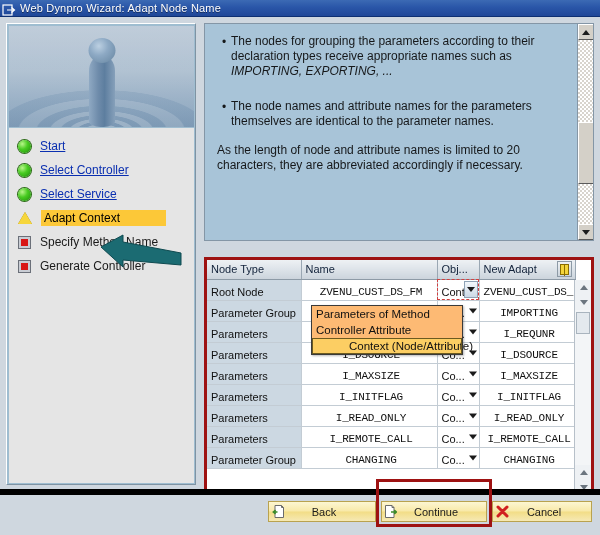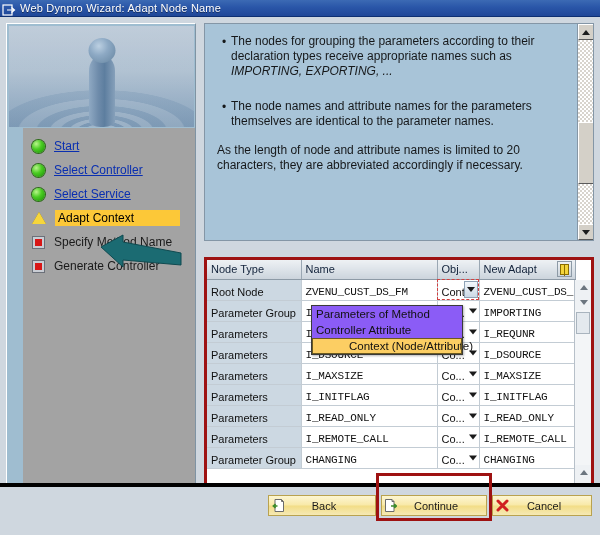--- a/index.html
+++ b/index.html
@@ -75,23 +75,23 @@
   }
   .droplet-head {
     position: absolute; left: 50%; top: 12px;
     transform: translateX(-50%);
     width: 27px; height: 25px;
     border-radius: 50%;
     background: radial-gradient(circle at 38% 32%, #bcd0e2 0%, #8da9c4 40%, #65849f 100%);
   }
 
   .steps {
-    position: absolute; left: 16px; top: 104px;
+    position: absolute; left: 2px; top: 104px;
     width: 185px; height: 355px;
-    background: #a3a3a3;
+    background: #e5e5e5;
     padding-top: 6px;
   }
   .step {
     display: flex; align-items: center;
     height: 24px;
     padding-left: 9px;
   }
   .step-icon {
     width: 13px; height: 13px;
     margin-right: 9px;
@@ -263,20 +263,21 @@
     padding: 4px 0 0 4px;
     white-space: nowrap;
     overflow: hidden;
   }
   td.c-type { background: #ccd8e2; font-family: "Liberation Sans", sans-serif; }
   td.c-name, td.c-new {
     background: #ffffff;
     font-family: "Liberation Mono", monospace;
     font-size: 11px;
     letter-spacing: -.2px;
+    text-align: center;
   }
   td.c-obj {
     background: #ffffff;
     position: relative;
     padding-right: 14px;
   }
   .obj-text { font-size: 11px; }
   .obj-arrow {
     position: absolute; right: 2px; top: 50%;
     transform: translateY(-50%);
@@ -355,21 +356,21 @@
     width: 14px; height: 22px;
     background: #e4e9ee;
     border: 1px solid #a9b4be;
   }
 
   
   .dropdown {
     position: absolute;
     left: 311px; top: 288px;
     width: 152px;
-    background: #8b5cf6;
+    background: #fdba74;
     border: 1px solid #3a3a3a;
     z-index: 50;
     box-shadow: 1px 1px 2px rgba(0,0,0,.28);
   }
   .dd-item {
     font-size: 11.5px;
     color: #111;
     padding: 1px 4px 2px 4px;
     height: 16px;
     line-height: 14px;
@@ -378,24 +379,24 @@
   }
   .dd-item.sel {
     background: #fcce63;
     outline: 1px solid #6b5a20;
     outline-offset: -1px;
     padding-left: 37px;
   }
 
   
   .footer {
-    position: absolute; left: 0; bottom: 6px;
+    position: absolute; left: 0; bottom: 0;
     width: 600px; height: 46px;
     background: #cfd7df;
-    border-top: 4px solid #000000;
+    border-top: 6px solid #000000;
   }
   .btn {
     position: absolute;
     height: 21px;
     background: linear-gradient(to bottom, #fdf6d2 0%, #f8e9a8 48%, #f2dd86 52%, #f6e9b4 100%);
     border: 1px solid #b9a24f;
     display: flex; align-items: center;
     font-size: 11px;
     color: #1a1a1a;
     cursor: pointer;

